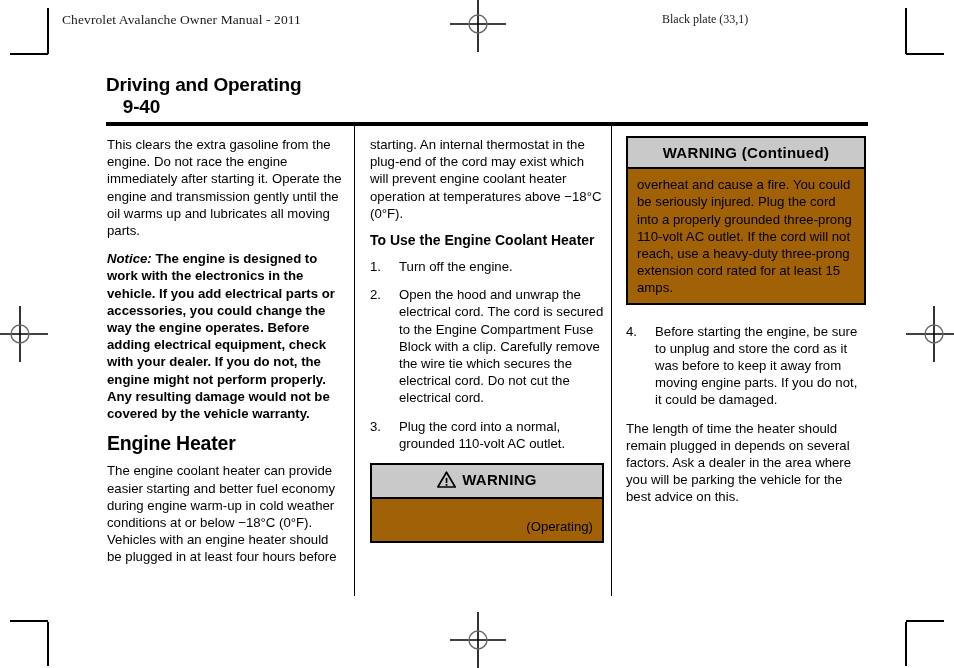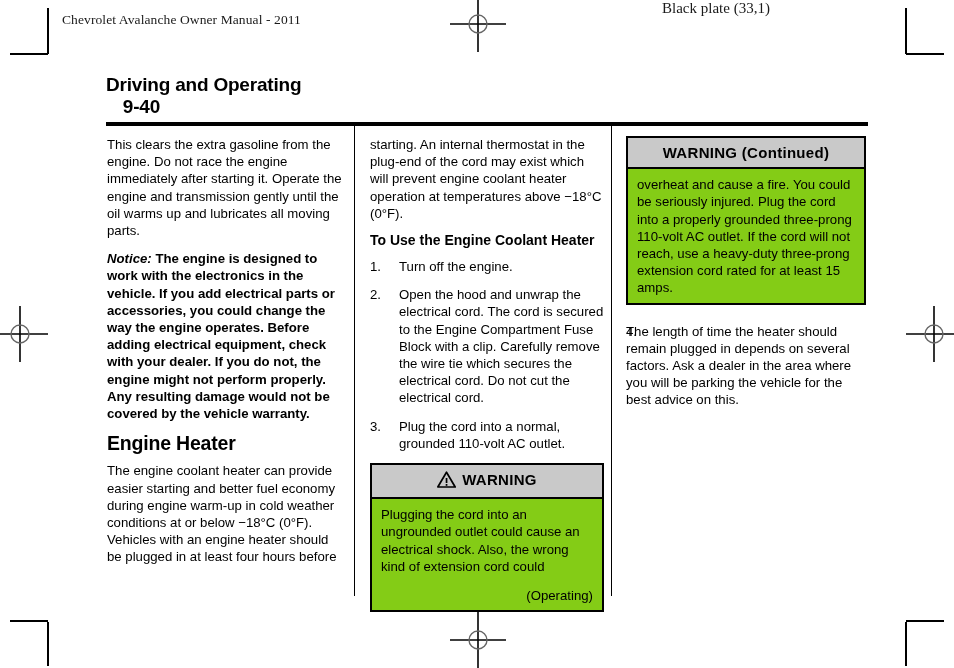--- a/index.html
+++ b/index.html
@@ -40,23 +40,23 @@
     top: 12px;
     font-family: "Liberation Serif", serif;
     font-size: 13.5px;
     color: #1a1a1a;
     letter-spacing: .1px;
     white-space: nowrap;
   }
   .hdr-right {
     position: absolute;
     left: 662px;
-    top: 0;
+    top: 12px;
     font-family: "Liberation Serif", serif;
-    font-size: 15px;
+    font-size: 12px;
     color: #1a1a1a;
     white-space: nowrap;
   }
 
   
   .title-wrap {
     position: absolute;
     left: 106px;
     top: 74px;
     width: 762px;
@@ -143,21 +143,21 @@
     position: absolute;
     left: 0;
     top: 0;
     width: 22px;
   }
 
   
   .warnbox {
     border: 2px solid #000;
     margin: 5px 0 0 0;
-    background: #84cc16;
+    background: #a16207;
   }
   .warnbox .wb-head {
     background: #c9c9c9;
     border-bottom: 2px solid #000;
     text-align: center;
     font-weight: bold;
     font-size: 15px;
     padding: 6px 4px 6px 4px;
     letter-spacing: .3px;
   }
@@ -264,34 +264,34 @@
     <div class="wb-head">
       <span class="tri">
         <svg width="19" height="17" viewBox="0 0 19 17">
           <path d="M9.5 1.2 L18.2 16 L0.8 16 Z" fill="none" stroke="#000" stroke-width="1.7" stroke-linejoin="round"></path>
           <rect x="8.7" y="7" width="1.7" height="5" fill="#000"></rect>
           <rect x="8.7" y="13" width="1.7" height="1.8" fill="#000"></rect>
         </svg>
       </span><span>WARNING</span>
     </div>
     <div class="wb-body">
-      <p>Plugging the cord into an ungrounded outlet could cause an electrical shock. Also, the wrong kind of extension cord could</p>
       <div class="cont-line">(Operating)</div>
     </div>
   </div>
 </div>
 
 <div class="col" id="col3">
   <div class="warnbox" style="margin-top:0;">
     <div class="wb-head">WARNING  (Continued)</div>
     <div class="wb-body">
       <p>overheat and cause a fire. You could be seriously injured. Plug the cord into a properly grounded three-prong 110-volt AC outlet. If the cord will not reach, use a heavy-duty three-prong extension cord rated for at least 15 amps.</p>
     </div>
   </div>
 
   <ol class="steps" style="margin-top:18px;">
     <li>
       <span class="num">4.</span>
+      <span>Before starting the engine, be sure to unplug and store the cord as it was before to keep it away from moving engine parts. If you do not, it could be damaged.</span>
     </li>
   </ol>
 
   <p class="body" style="margin-top:10px;">The length of time the heater should remain plugged in depends on several factors. Ask a dealer in the area where you will be parking the vehicle for the best advice on this.</p>
 </div>
 
 </body></html>

